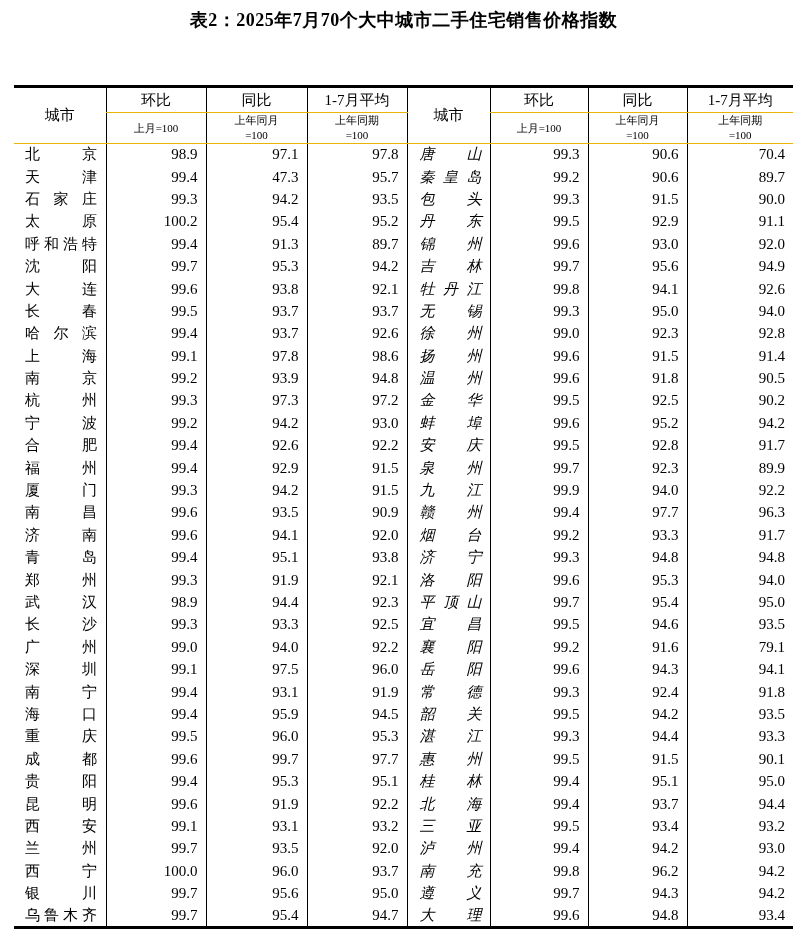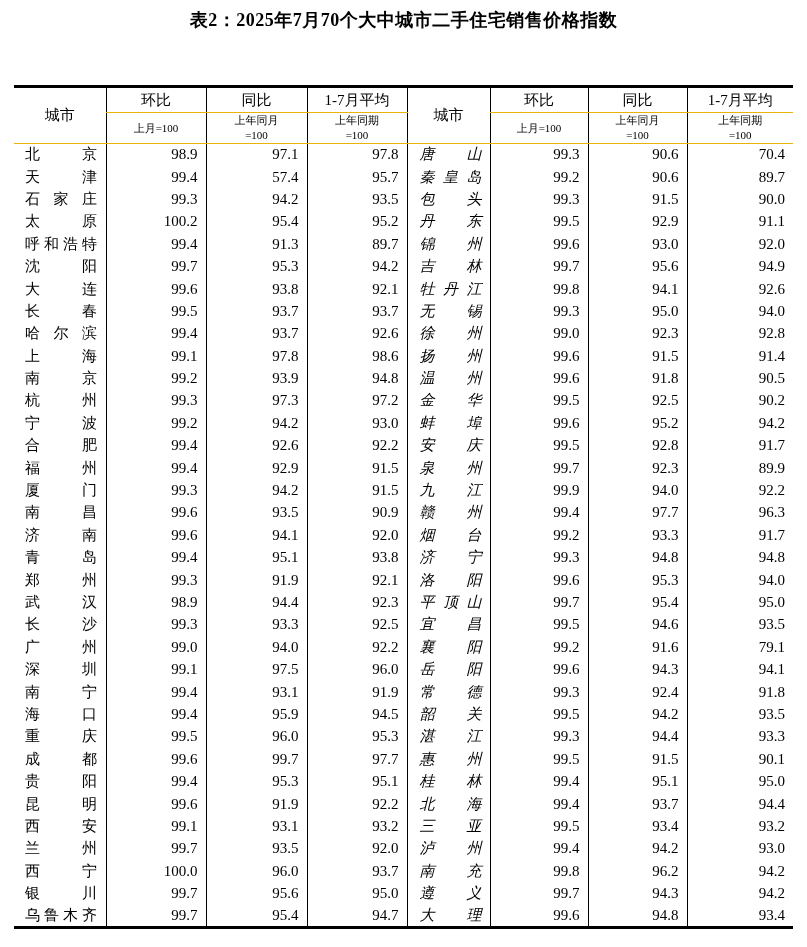--- a/index.html
+++ b/index.html
@@ -125,21 +125,21 @@
             <td class="num bl">97.1</td>
             <td class="num bl">97.8</td>
             <td class="city right bl"><span class="city-name">唐山</span></td>
             <td class="num bl">99.3</td>
             <td class="num bl">90.6</td>
             <td class="num bl">70.4</td>
           </tr>
           <tr>
             <td class="city left"><span class="city-name">天津</span></td>
             <td class="num bl">99.4</td>
-            <td class="num bl">57.4</td>
+            <td class="num bl">47.3</td>
             <td class="num bl">95.7</td>
             <td class="city right bl"><span class="city-name">秦皇岛</span></td>
             <td class="num bl">99.2</td>
             <td class="num bl">90.6</td>
             <td class="num bl">89.7</td>
           </tr>
           <tr>
             <td class="city left"><span class="city-name">石家庄</span></td>
             <td class="num bl">99.3</td>
             <td class="num bl">94.2</td>

